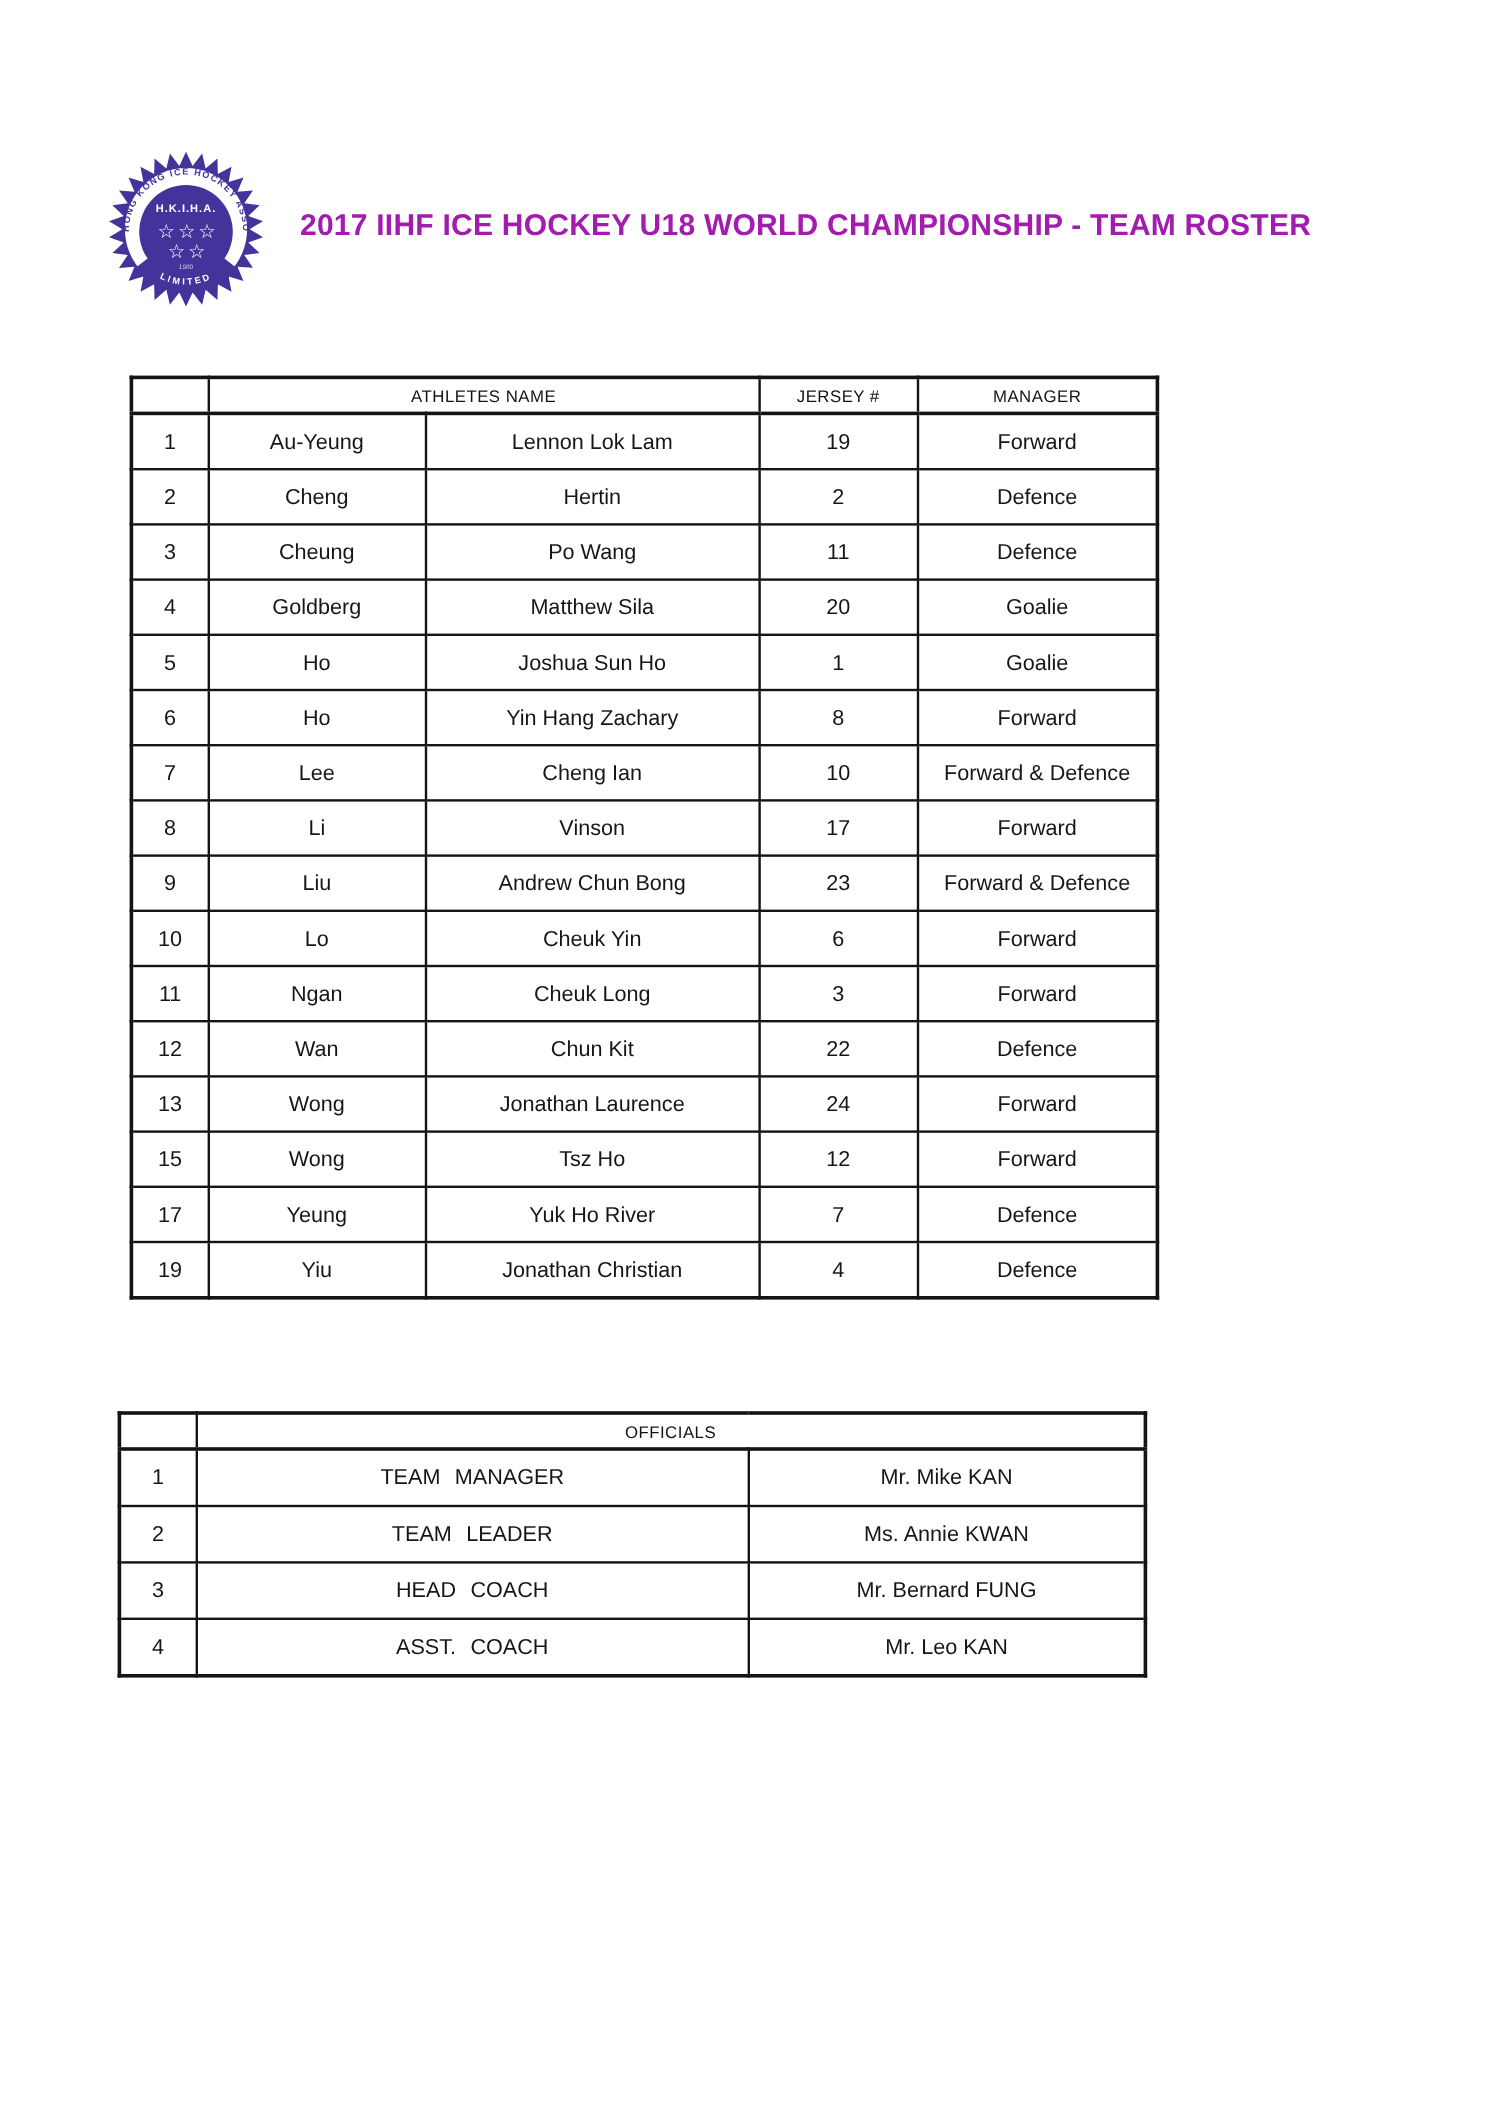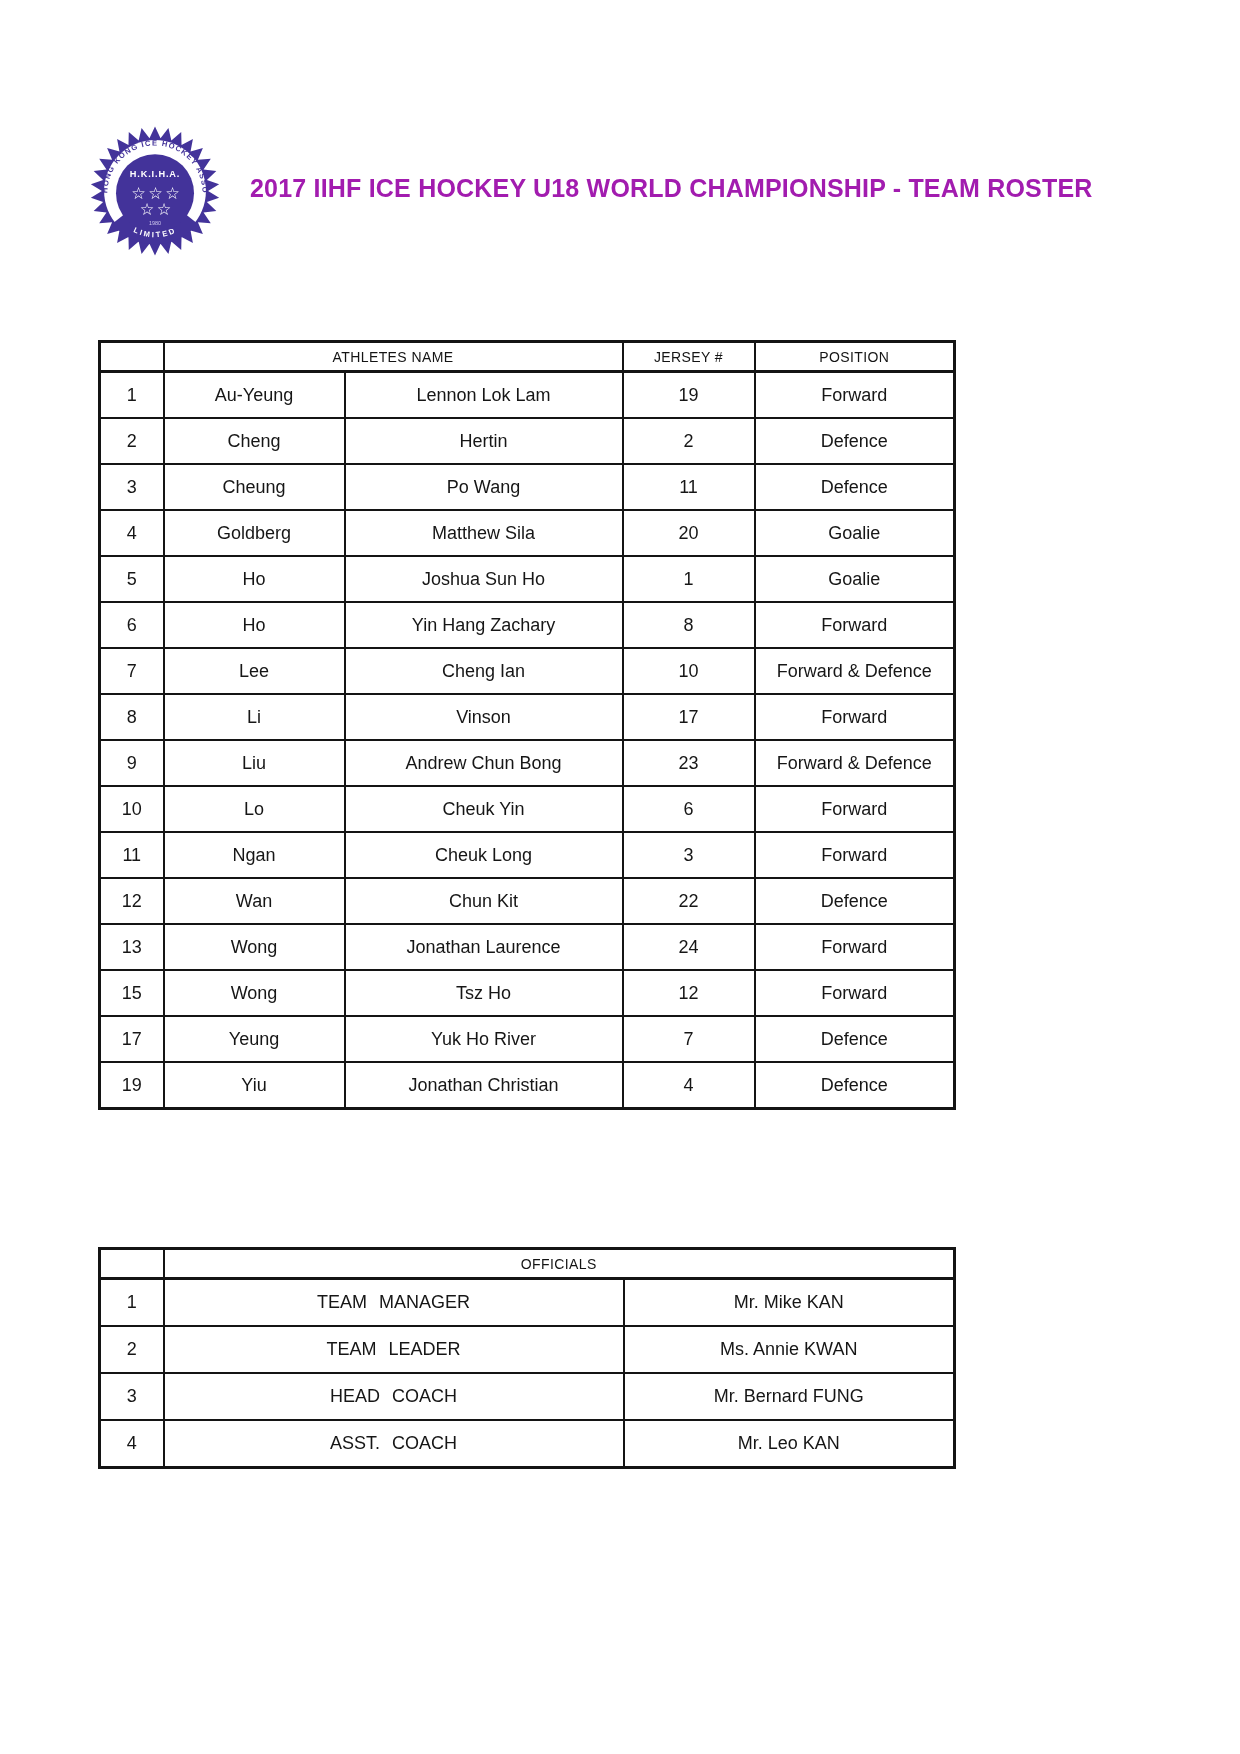--- a/index.html
+++ b/index.html
@@ -9,22 +9,22 @@
     overflow:hidden;
   }
   .doc-title{
     position:absolute;left:250px;top:174px;width:860px;
     font-size:25px;font-weight:bold;letter-spacing:0.2px;color:#a21caf;
     white-space:nowrap;
   }
   .logo-wrap{position:absolute;left:90px;top:126px;width:130px;height:130px;}
 
   .tbl-wrap{position:absolute;left:98px;}
-  .roster-wrap{top:340px;width:1007px;}
-  .officials-wrap{top:1247px;width:804px;}
+  .roster-wrap{top:313px;width:1007px;margin-left:10px;}
+  .officials-wrap{top:1176px;width:804px;}
   table{border-collapse:collapse;table-layout:fixed;width:855px;}
   td,th{
     border:2px solid #141414;text-align:center;vertical-align:middle;
     overflow:hidden;white-space:nowrap;padding:0;
   }
   table{border:3px solid #141414;}
   thead th{height:27px;font-size:14px;font-weight:normal;letter-spacing:0.4px;color:#141414;border-bottom:3px solid #141414;}
   .roster-wrap tbody td{height:44px;font-size:18px;color:#161616;}
   .officials-wrap tbody td{height:45px;font-size:18px;color:#161616;}
   .officials-wrap tbody td.role-cell{word-spacing:7px;margin-left:12px;}
@@ -63,21 +63,21 @@
           <col style="width:181px">
           <col style="width:278px">
         <col style="width:132px">
           <col style="width:200px">
       </colgroup>
       <thead>
         <tr>
           <th></th>
           <th colspan="2">ATHLETES NAME</th>
           <th>JERSEY #</th>
-          <th>POSITION</th>
+          <th>MANAGER</th>
         </tr>
       </thead>
       <tbody>
           <tr>
             <td>1</td>
             <td>Au-Yeung</td>
             <td>Lennon Lok Lam</td>
             <td>19</td>
             <td>Forward</td>
           </tr>

